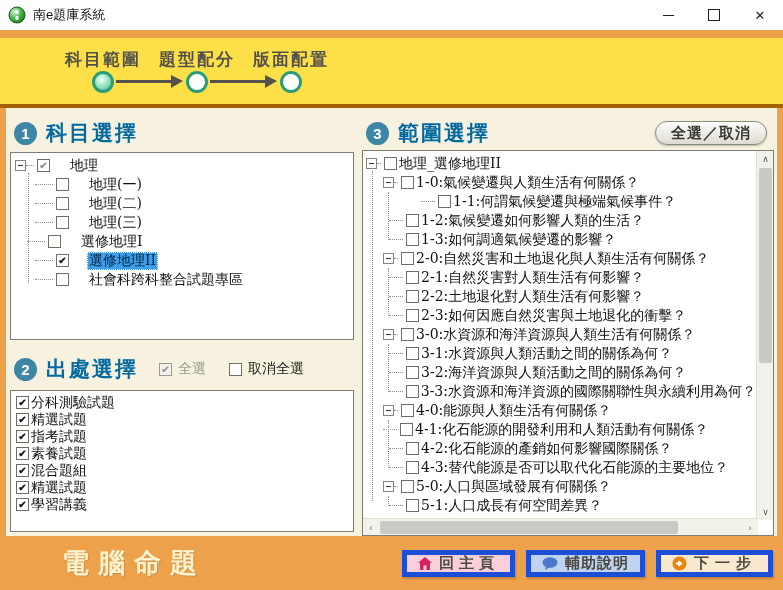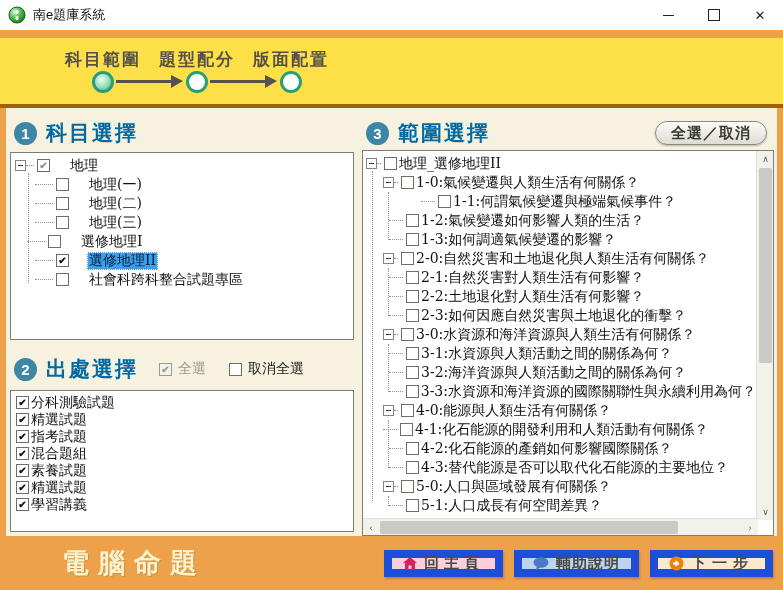--- a/index.html
+++ b/index.html
@@ -71,21 +71,21 @@
   .hscroll { position:absolute; left:0; bottom:0; width:395px; height:17px; background:#F3F2EA; border-top:1px solid #e2e0d4; }
   .sb-btn { position:absolute; width:17px; height:16px; display:flex; align-items:center; justify-content:center; font-size:9px; color:#5a5a55; }
   .sb-thumb { position:absolute; background:#C9C9C5; }
   .vthumb { left:2px; width:13px; border-radius:2px; }
   .hthumb { top:2px; height:13px; border-radius:2px; }
 
   
   .footer { position:absolute; top:536px; left:0; width:783px; height:54px; background:#EEA14B; display:flex; align-items:center; }
   .footer-title { margin-left:62px; color:#FBF2CE; font-size:27px; font-weight:bold; letter-spacing:9px; text-shadow:1px 1px 0 rgba(0,0,0,.12); }
   .fbtns { margin-left:auto; margin-right:10px; display:flex; gap:11px; }
-  .fbtn { height:27px; padding:0 11px; display:flex; align-items:center; gap:7px; border:8px solid #1d4ed8; font-size:15px; font-weight:bold; color:#4a4a44; box-shadow:1px 2px 2px rgba(0,0,0,.2); cursor:default; }
+  .fbtn { height:27px; padding:0 11px; display:flex; align-items:center; gap:7px; border:5px solid #1d4ed8; font-size:15px; font-weight:bold; color:#4a4a44; box-shadow:1px 2px 2px rgba(0,0,0,.2); cursor:default; }
   .fbtn.home { background:#F8CFDA; letter-spacing:5px; }
   .fbtn.help { background:#BFD2EE; letter-spacing:1px; }
   .fbtn.next { background:#FAE9CF; letter-spacing:6px; }
   .fbtn svg { flex:none; }
 </style>
 </head>
 <body>
 
 <div class="window">
 
@@ -189,25 +189,25 @@
         <div class="lrow">
           <span class="cb checked"></span>
           <span class="lbl">精選試題</span>
         </div>
         <div class="lrow">
           <span class="cb checked"></span>
           <span class="lbl">指考試題</span>
         </div>
         <div class="lrow">
           <span class="cb checked"></span>
+          <span class="lbl">素養試題</span>
+        </div>
+        <div class="lrow">
+          <span class="cb checked"></span>
           <span class="lbl">混合題組</span>
-        </div>
-        <div class="lrow">
-          <span class="cb checked"></span>
-          <span class="lbl">素養試題</span>
         </div>
         <div class="lrow">
           <span class="cb checked"></span>
           <span class="lbl">精選試題</span>
         </div>
         <div class="lrow">
           <span class="cb checked"></span>
           <span class="lbl">學習講義</span>
         </div>
       </div>

